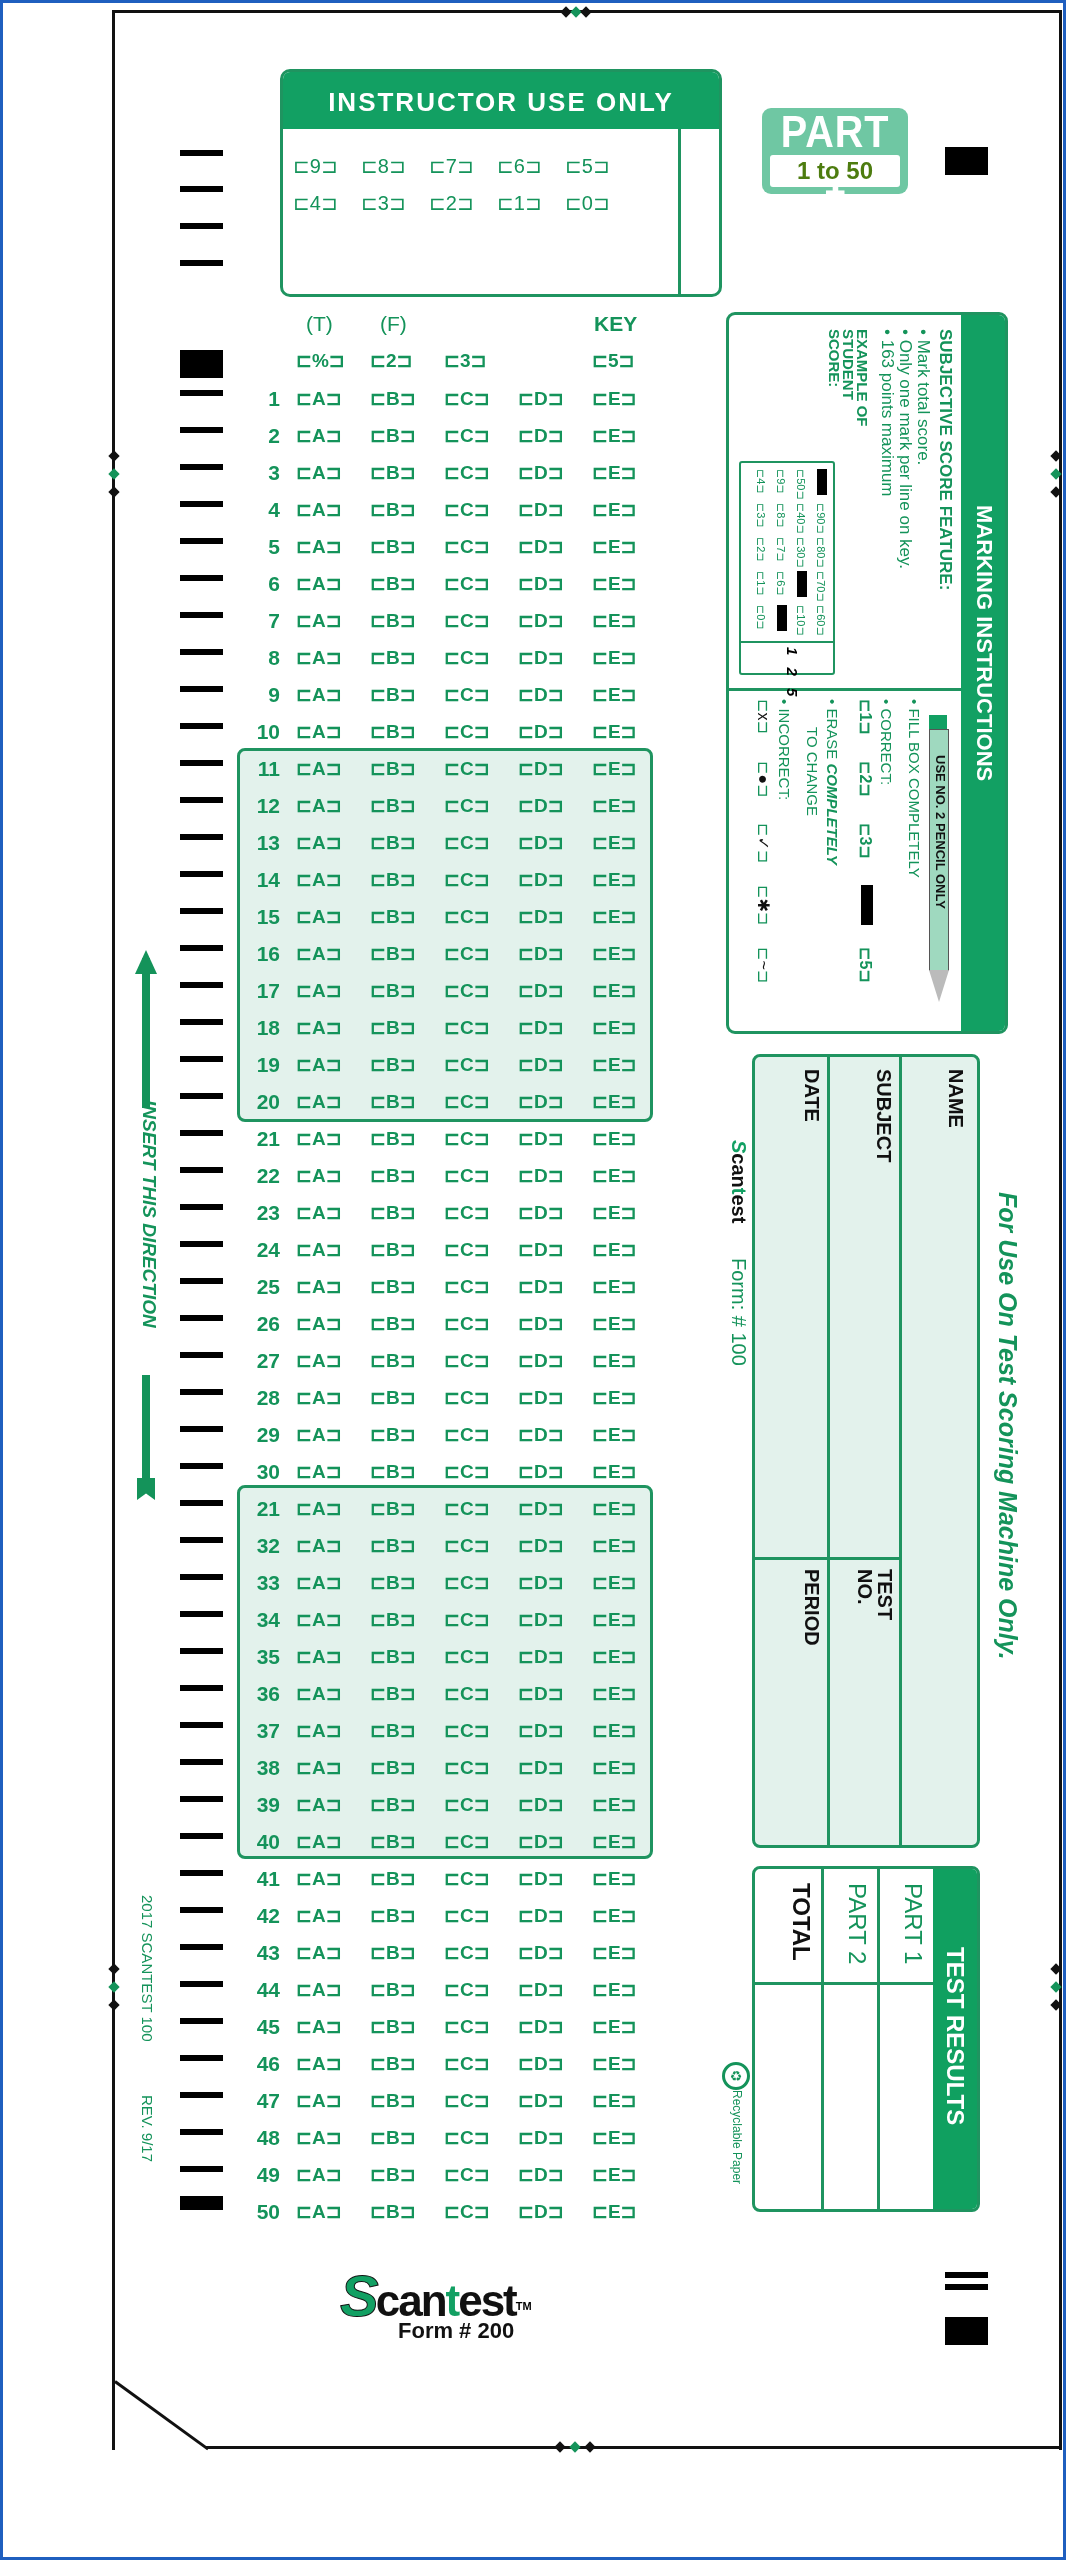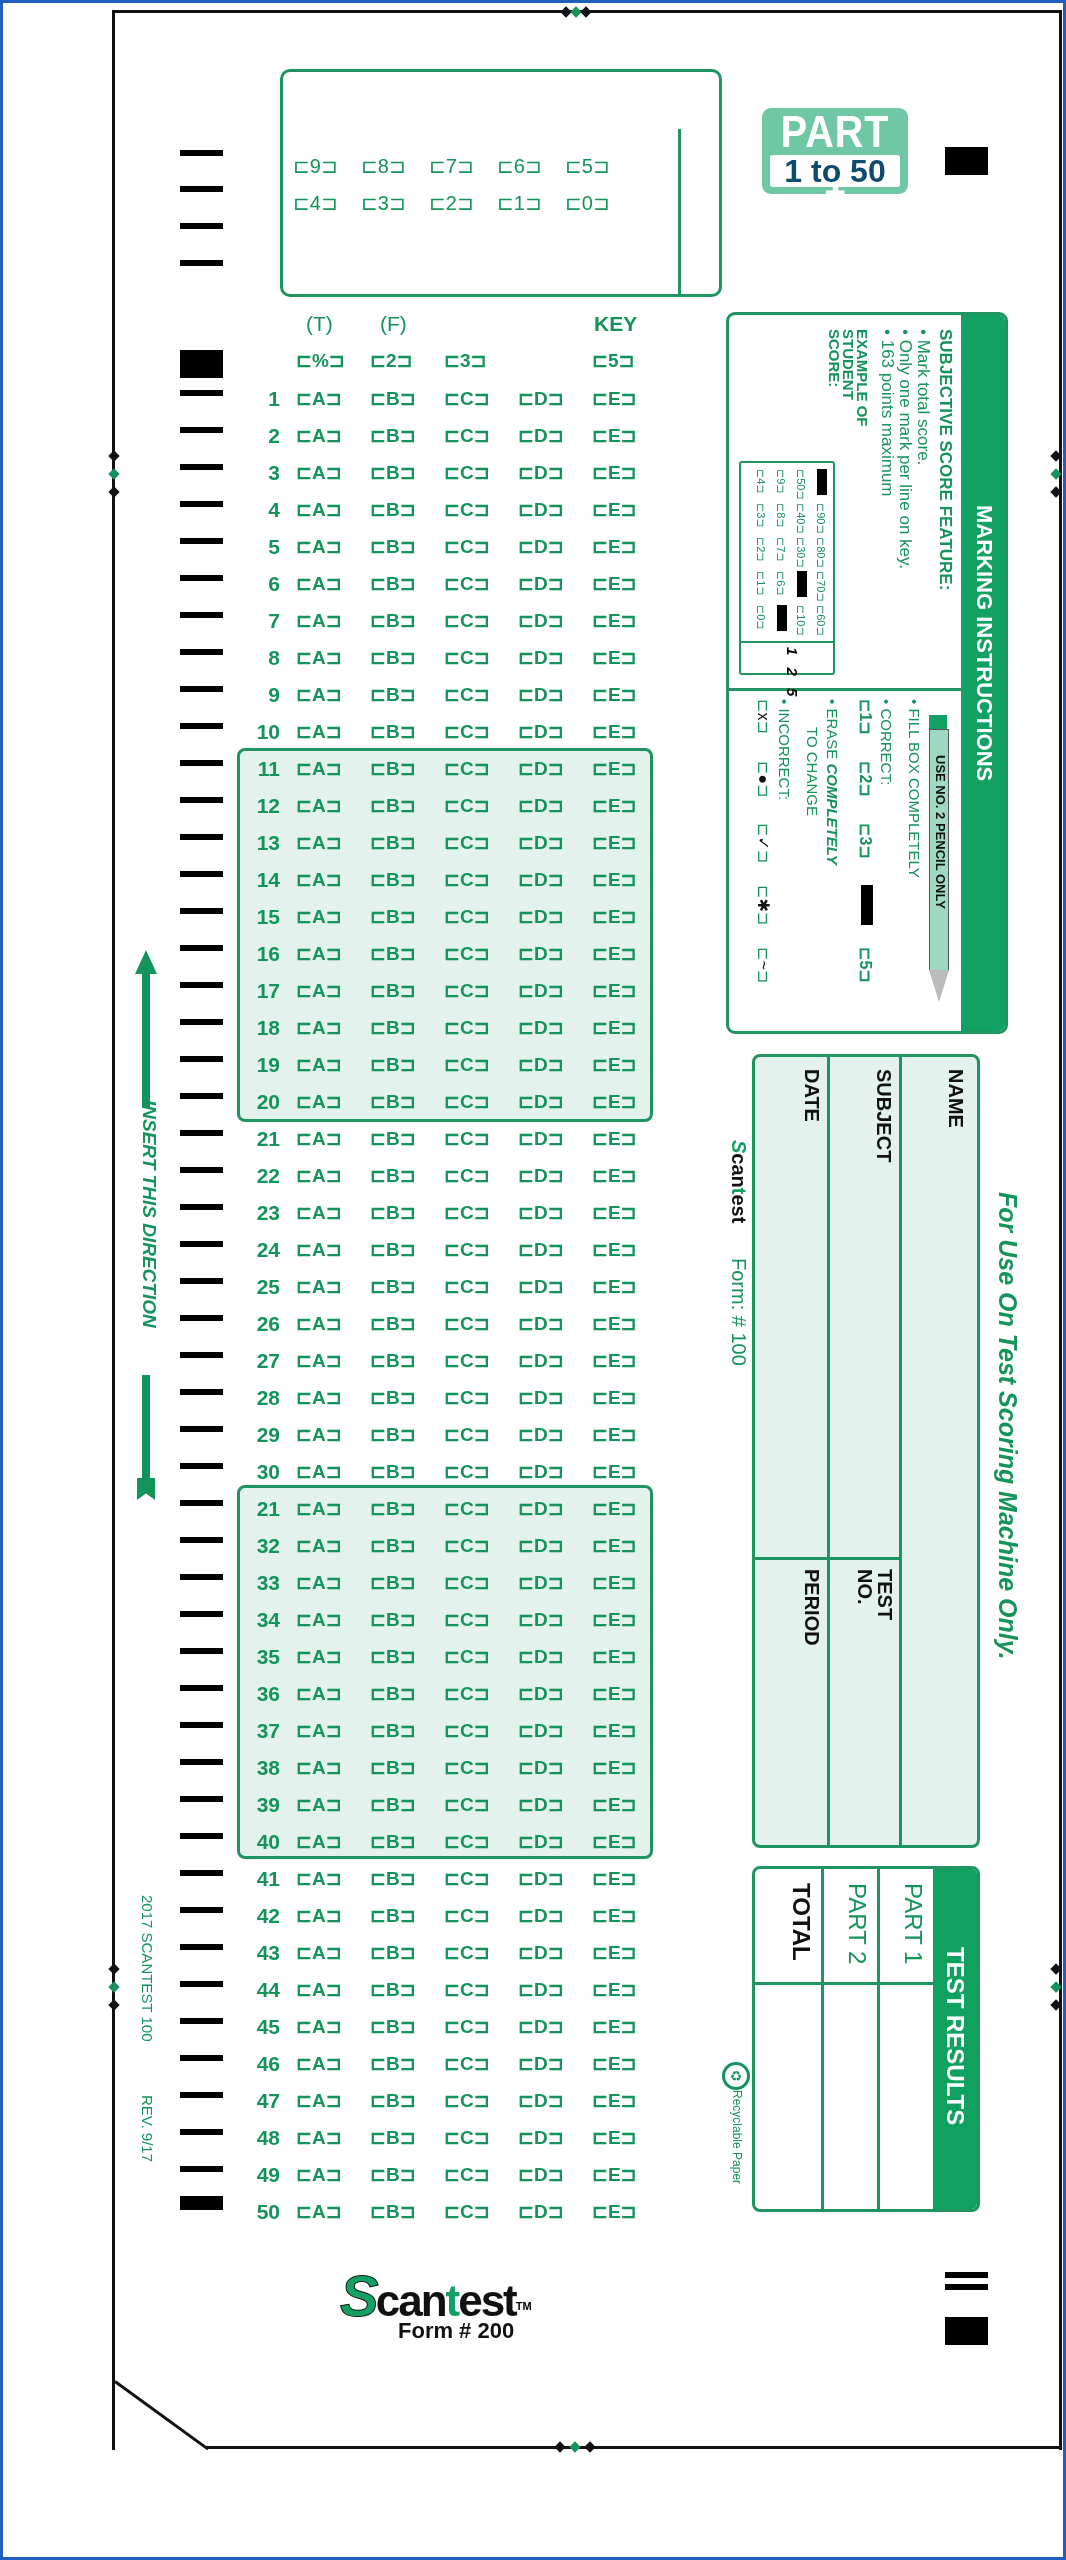--- a/index.html
+++ b/index.html
@@ -16,21 +16,21 @@
   
   .inst{left:280px;top:69px;width:436px;height:222px;border:3px solid #1f9460;border-radius:10px;overflow:hidden;}
   .inst-head{height:57px;background:#12a063;color:#fff;font-weight:bold;font-size:26px;letter-spacing:2px;text-align:center;line-height:60px;}
   .inst-grid{position:absolute;left:10px;top:75px;width:340px;}
   .inst-row{display:flex;height:37px;align-items:center;}
   .inst-cell{width:74px;font-size:20px;color:#14935a;}
   .inst-div{position:absolute;left:395px;top:57px;width:3px;height:165px;background:#1f9460;}
   
   .part1{left:762px;top:108px;width:146px;height:86px;background:#6fc7a3;border-radius:9px;}
   .part1 .big{color:#fff;font-weight:bold;font-size:44px;text-align:center;line-height:48px;letter-spacing:1px;transform:scaleX(0.9);}
-  .part1 .small{position:absolute;left:8px;top:47px;width:130px;height:32px;background:#fff;border-radius:3px;text-align:center;font-weight:bold;font-size:32px;line-height:32px;color:#0c4a6e;}
+  .part1 .small{position:absolute;left:8px;top:47px;width:130px;height:32px;background:#fff;border-radius:3px;text-align:center;font-weight:bold;font-size:24px;line-height:32px;color:#4d7c0f;}
   .regmark{left:945px;top:147px;width:43px;height:28px;background:#000;}
   
   .hdr{font-size:21px;color:#14935a;}
   .row{position:absolute;left:240px;height:37px;width:410px;}
   .num{position:absolute;left:0;width:40px;text-align:right;font-weight:bold;font-size:21px;color:#14935a;line-height:37px;}
   .bub{position:absolute;font-size:19px;color:#14935a;line-height:37px;font-weight:bold;}
   .shade{position:absolute;left:237px;width:410px;background:#e3f2ec;border:3px solid #1f9460;border-radius:8px;}
   
   .mi{left:726px;top:312px;width:276px;height:716px;border:3px solid #1f9460;border-radius:9px;overflow:hidden;}
   .mi-head{position:absolute;right:0;top:0;width:44px;height:716px;background:#12a063;}
@@ -120,20 +120,21 @@
     <div class="tick" style="top: 1981px;"></div>
     <div class="tick" style="top: 2018px;"></div>
     <div class="tick" style="top: 2055px;"></div>
     <div class="tick" style="top: 2092px;"></div>
     <div class="tick" style="top: 2129px;"></div>
     <div class="tick" style="top: 2166px;"></div>
     <div class="tick" style="top: 2196px; height: 14px;"></div>
   </div>
 
 <div class="abs inst">
+  <div class="inst-head">INSTRUCTOR USE ONLY</div>
   <div class="inst-div"></div>
   <div class="inst-grid" id="inst-grid">
       <div class="inst-row">
         <div class="inst-cell">⊏<span>9</span>⊐</div>
         <div class="inst-cell">⊏<span>8</span>⊐</div>
         <div class="inst-cell">⊏<span>7</span>⊐</div>
         <div class="inst-cell">⊏<span>6</span>⊐</div>
         <div class="inst-cell">⊏<span>5</span>⊐</div>
       </div>
       <div class="inst-row">

